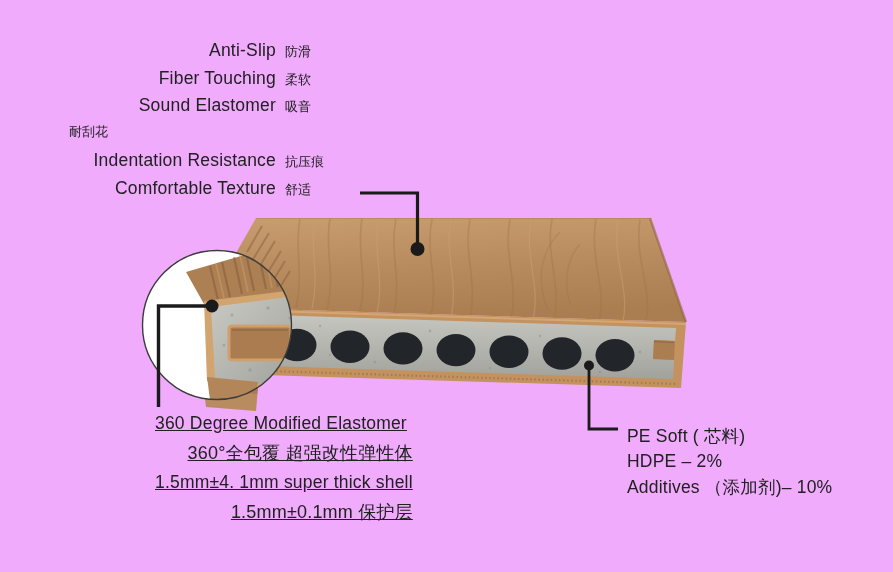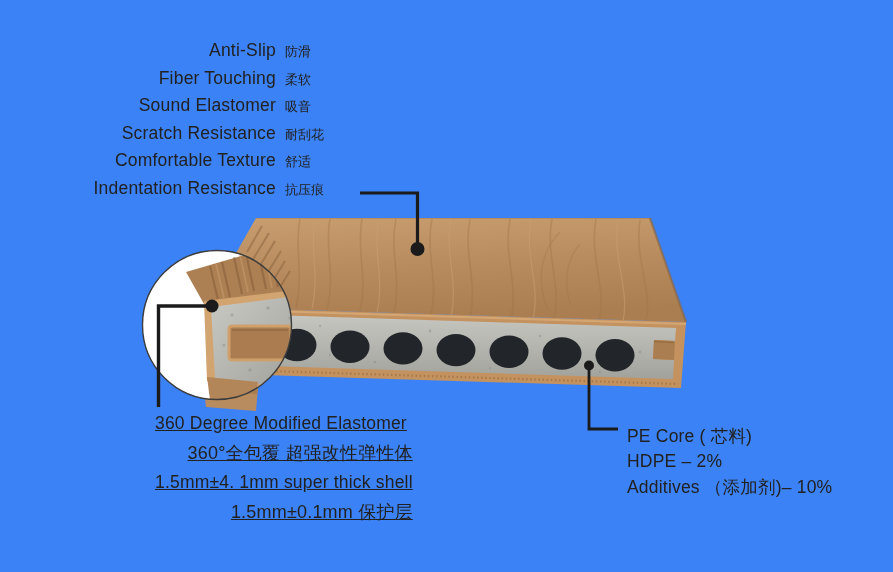--- a/index.html
+++ b/index.html
@@ -1,17 +1,17 @@
 <!DOCTYPE html>
 <html><head>
 <meta charset="utf-8">
 <style>
   html,body{margin:0;padding:0;background:#ffffff;}
   #canvas{
-    position:relative;width:893px;height:572px;background:#3b82f6;overflow:hidden;
+    position:relative;width:893px;height:572px;background:#f0abfc;overflow:hidden;
     font-family:"Liberation Sans","DejaVu Sans",sans-serif;color:#212121;
   }
   svg{position:absolute;left:0;top:0;}
   
   .feature-list{position:absolute;left:60px;top:40px;}
   .feat-row{display:flex;align-items:baseline;height:27.5px;}
   .feat-en{width:216px;text-align:right;font-size:17.5px;letter-spacing:.2px;white-space:nowrap;}
   .feat-zh{padding-left:9px;font-size:13px;white-space:nowrap;}
   
   .shell-note{position:absolute;left:155px;top:409px;}
@@ -194,39 +194,38 @@
     </div>
     <div class="feat-row">
       <span class="feat-en">Fiber Touching</span>
       <span class="feat-zh">柔软</span>
     </div>
     <div class="feat-row">
       <span class="feat-en">Sound Elastomer</span>
       <span class="feat-zh">吸音</span>
     </div>
     <div class="feat-row">
-      <span class="feat-en">Scratch Resistance</span>
       <span class="feat-zh">耐刮花</span>
+    </div>
+    <div class="feat-row">
+      <span class="feat-en">Indentation Resistance</span>
+      <span class="feat-zh">抗压痕</span>
     </div>
     <div class="feat-row">
       <span class="feat-en">Comfortable Texture</span>
       <span class="feat-zh">舒适</span>
-    </div>
-    <div class="feat-row">
-      <span class="feat-en">Indentation Resistance</span>
-      <span class="feat-zh">抗压痕</span>
     </div>
   </div>
 
   <div class="shell-note">
     <div>360 Degree Modified Elastomer</div>
     <div class="zh">360°全包覆  超强改性弹性体</div>
     <div>1.5mm±4. 1mm  super thick shell</div>
     <div class="zh">1.5mm±0.1mm 保护层</div>
   </div>
 
   <div class="core-note">
-    <div>PE Core ( 芯料)</div>
+    <div>PE Soft ( 芯料)</div>
     <div>HDPE – 2%</div>
     <div>Additives （添加剂)– 10%</div>
   </div>
 
 </div>
 
 </body></html>

